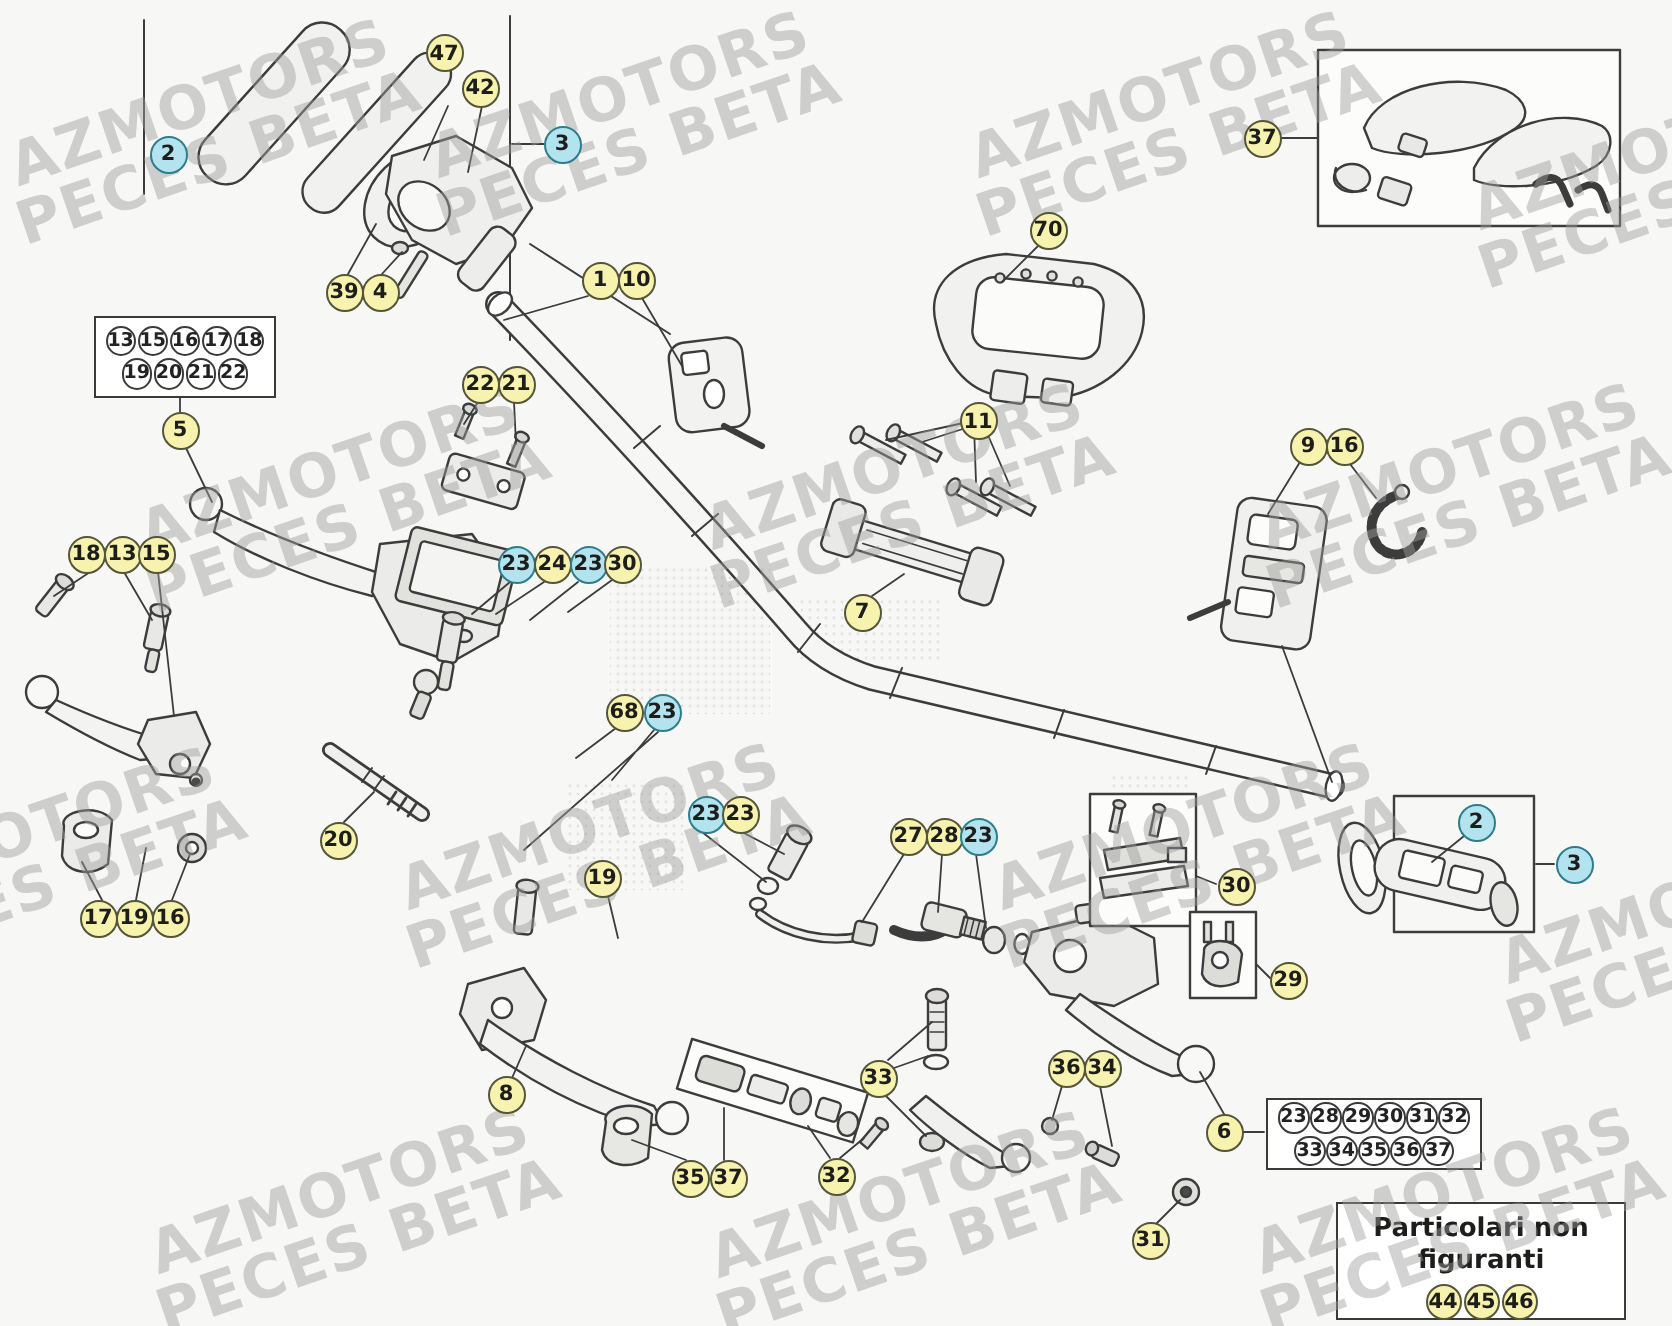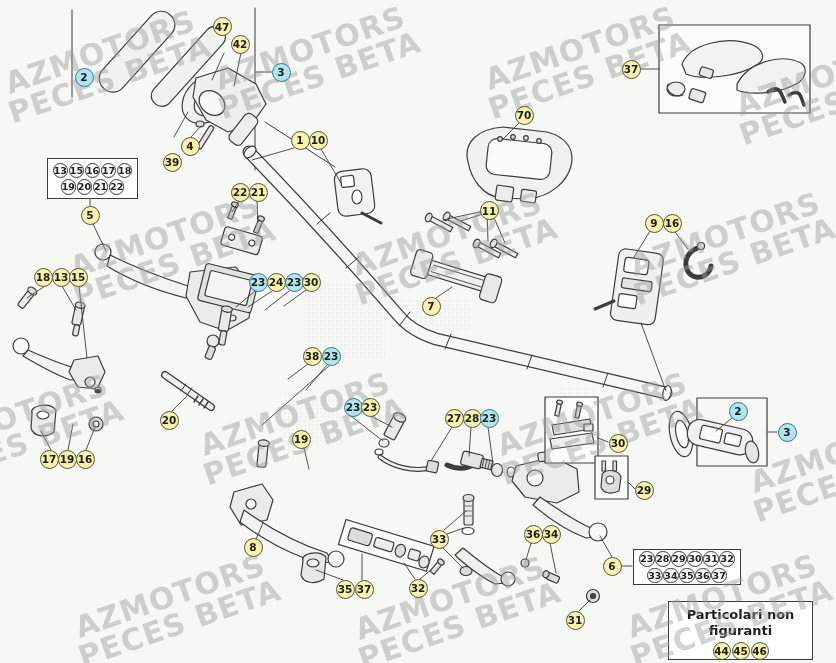--- a/index.html
+++ b/index.html
@@ -420,40 +420,40 @@
         <span class="callout yl ns">46</span>
       </div>
   </div>
 
   <div id="callout-layer">
       <div class="callout cy" style="left: 74.5px; top: 67.5px;">2</div>
       <div class="callout yl" style="left: 212.5px; top: 17px;">47</div>
       <div class="callout yl" style="left: 230.5px; top: 34.5px; text-align: right;">42</div>
       <div class="callout cy" style="left: 271.5px; top: 62.5px;">3</div>
       <div class="callout yl" style="left: 621.5px; top: 59.5px;">37</div>
-      <div class="callout yl" style="left: 162.5px; top: 136.5px; margin-top: 16px;">39</div>
+      <div class="callout yl" style="left: 162.5px; top: 136.5px;">39</div>
       <div class="callout yl" style="left: 180.5px; top: 136.5px;">4</div>
       <div class="callout yl" style="left: 290.5px; top: 130.5px;">1</div>
       <div class="callout yl" style="left: 308.5px; top: 130.5px;">10</div>
       <div class="callout yl" style="left: 514.5px; top: 105.5px;">70</div>
       <div class="callout yl" style="left: 230.5px; top: 182.5px;">22</div>
       <div class="callout yl" style="left: 248.5px; top: 182.5px;">21</div>
       <div class="callout yl" style="left: 479.5px; top: 201px;">11</div>
       <div class="callout yl" style="left: 80.5px; top: 205.5px;">5</div>
       <div class="callout yl" style="left: 644.5px; top: 213.5px;">9</div>
       <div class="callout yl" style="left: 662.5px; top: 213.5px;">16</div>
       <div class="callout yl" style="left: 33.5px; top: 267.5px;">18</div>
       <div class="callout yl" style="left: 51.5px; top: 267.5px;">13</div>
       <div class="callout yl" style="left: 68.5px; top: 267.5px;">15</div>
       <div class="callout cy" style="left: 248.5px; top: 272.5px;">23</div>
       <div class="callout yl" style="left: 266.5px; top: 272.5px;">24</div>
       <div class="callout cy" style="left: 284.5px; top: 272.5px;">23</div>
       <div class="callout yl" style="left: 301.5px; top: 272.5px;">30</div>
       <div class="callout yl" style="left: 421.5px; top: 296.5px;">7</div>
-      <div class="callout yl" style="left: 302.5px; top: 346.5px;">38</div>
+      <div class="callout yl" style="left: 302.5px; top: 346.5px;">68</div>
       <div class="callout cy" style="left: 321.5px; top: 346.5px;">23</div>
       <div class="callout cy" style="left: 343.5px; top: 397.5px;">23</div>
       <div class="callout yl" style="left: 360.5px; top: 397.5px;">23</div>
       <div class="callout cy" style="left: 728.5px; top: 401.5px;">2</div>
       <div class="callout cy" style="left: 777.5px; top: 422.5px;">3</div>
       <div class="callout yl" style="left: 159.5px; top: 410.5px;">20</div>
       <div class="callout yl" style="left: 444.5px; top: 408.5px;">27</div>
       <div class="callout yl" style="left: 462.5px; top: 408.5px;">28</div>
       <div class="callout cy" style="left: 479.5px; top: 408.5px;">23</div>
       <div class="callout yl" style="left: 291.5px; top: 429.5px;">19</div>

